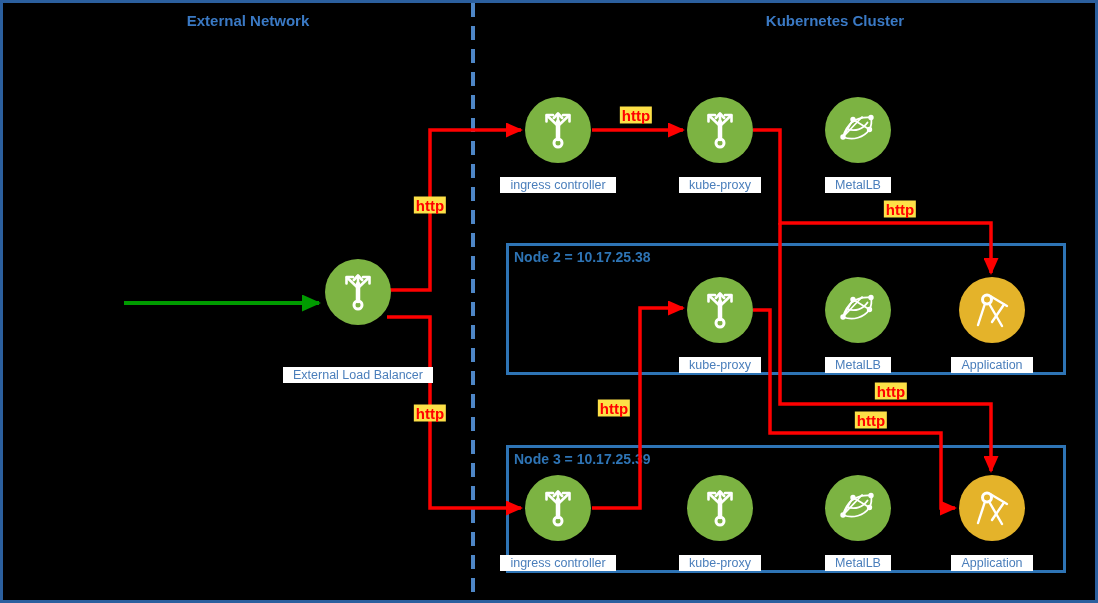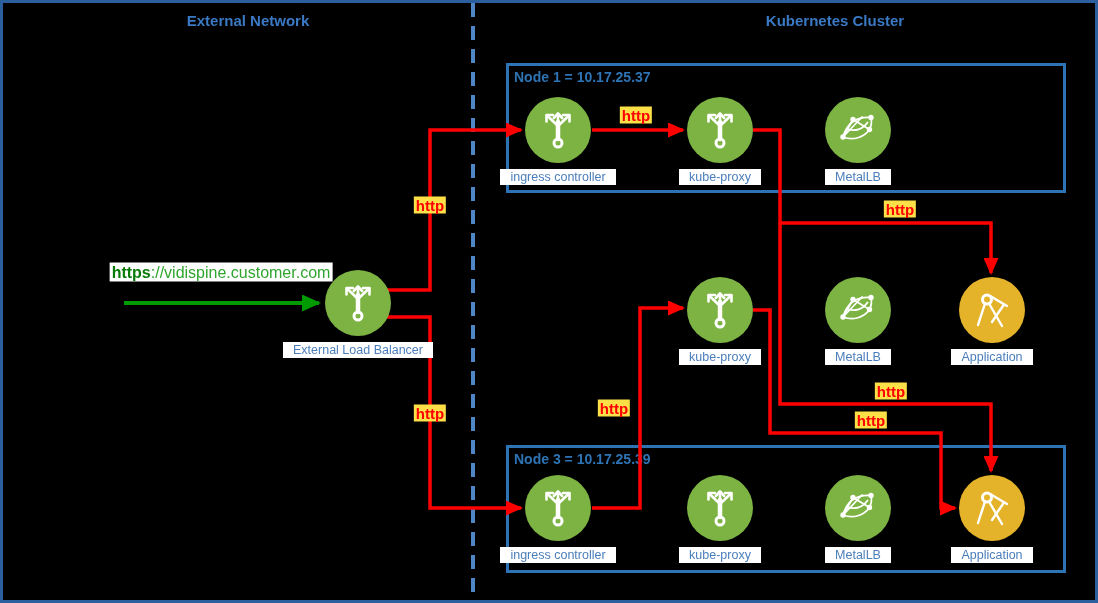--- a/index.html
+++ b/index.html
@@ -27,21 +27,21 @@
   #overlay{position:absolute;left:0;top:0;z-index:2;}
   .comp{
     position:absolute;width:66px;display:flex;flex-direction:column;align-items:center;z-index:3;
   }
   .circle{
     width:66px;height:66px;border-radius:50%;
     display:flex;align-items:center;justify-content:center;flex:0 0 auto;
   }
   .circle svg{display:block;}
   .clabel{
-    margin-top:6px;background:#fff;color:#4A7EBB;
+    margin-top:14px;background:#fff;color:#4A7EBB;
     font-size:12.5px;line-height:16px;padding:0 10px;white-space:nowrap;
   }
   .http-label{
     position:absolute;transform:translate(-50%,-50%);
     background:#fde047;color:#FF0000;font-size:15px;font-weight:bold;
     line-height:17px;padding:0 2px;z-index:4;white-space:nowrap;
   }
   .url-label{
     position:absolute;transform:translate(-50%,-50%);
     background:#fff;font-size:16px;line-height:19px;padding:0 2px;
@@ -51,22 +51,22 @@
   .url-label .rest{color:#2FA52F;}
 </style>
 </head>
 <body>
 
 <div id="canvas">
 
   <div class="section-title" style="left:245px;">External Network</div>
   <div class="section-title" style="left:832px;">Kubernetes Cluster</div>
 
-  <div class="node-box" style="top:60px;height:130px;">
-    <div class="node-title">Node 1 = 10.17.25.37</div>
+  <div class="node-box" style="top:240px;height:132px;">
+    <div class="node-title">Node 2 = 10.17.25.38</div>
   </div>
   <div class="node-box" style="top:442px;height:128px;">
     <div class="node-title">Node 3 = 10.17.25.39</div>
   </div>
 
   <svg id="overlay" width="1098" height="603">
     <defs>
       <marker id="ar" markerUnits="userSpaceOnUse" markerWidth="17" markerHeight="15" refX="15" refY="7.5" orient="auto">
         <path d="M0 0 L17 7.5 L0 15 Z" fill="#FF0000"></path>
       </marker>
@@ -83,21 +83,21 @@
       <path d="M384 287 H427 V127 H518" marker-end="url(#ar)"></path>
       <path d="M384 314 H427 V505 H518" marker-end="url(#ar)"></path>
       <path d="M589 127 H680" marker-end="url(#ar)"></path>
       <path d="M750 127 H777 V220 H988 V270" marker-end="url(#ar)"></path>
       <path d="M777 220 V401 H988 V468" marker-end="url(#ar)"></path>
       <path d="M750 307 H767 V430 H938 V505 H952" marker-end="url(#ar)"></path>
       <path d="M589 505 H637 V305 H680" marker-end="url(#ar)"></path>
     </g>
   </svg>
 
-  <div class="comp" style="left:322px;top:267px;">
+  <div class="comp" style="left:322px;top:256px;gap:28px;">
     <div class="circle" style="background:#7CB342;">
         <svg width="48" height="48" viewBox="0 0 48 48">
           <g stroke="#fff" fill="none" stroke-linecap="round" stroke-linejoin="round">
             <circle cx="24" cy="37" r="4" stroke-width="3"></circle>
             <path d="M24 33 V16" stroke-width="4.5"></path>
             <path d="M24 20 V8" stroke-width="2.6"></path>
             <path d="M19.8 12 L24 7.5 L28.2 12" stroke-width="2.6"></path>
             <path d="M23 19 L13 9.5" stroke-width="2.6"></path>
             <path d="M12.5 15.5 L12.5 9 L19 9" stroke-width="2.6"></path>
             <path d="M25 19 L35 9.5" stroke-width="2.6"></path>
@@ -277,23 +277,20 @@
             <path d="M17 17.5 L10 39" stroke-width="2.4"></path>
             <path d="M21 17.5 L34 40" stroke-width="2.4"></path>
             <path d="M23 10.5 L39 20" stroke-width="2.4"></path>
             <path d="M36 18.5 L24 36" stroke-width="2.4"></path>
           </g>
         </svg>
       </div>
     <div class="clabel">Application</div>
   </div>
 
-  <div class="url-label" style="left:218px;top:269px;">
-    <span class="scheme">https</span><span class="rest">://vidispine.customer.com</span>
-  </div>
 
   <div class="http-label" style="left:427px;top:202px;">http</div>
   <div class="http-label" style="left:427px;top:410px;">http</div>
   <div class="http-label" style="left:633px;top:112px;">http</div>
   <div class="http-label" style="left:897px;top:206px;">http</div>
   <div class="http-label" style="left:888px;top:388px;">http</div>
   <div class="http-label" style="left:868px;top:417px;">http</div>
   <div class="http-label" style="left:611px;top:405px;">http</div>
 
 </div>

